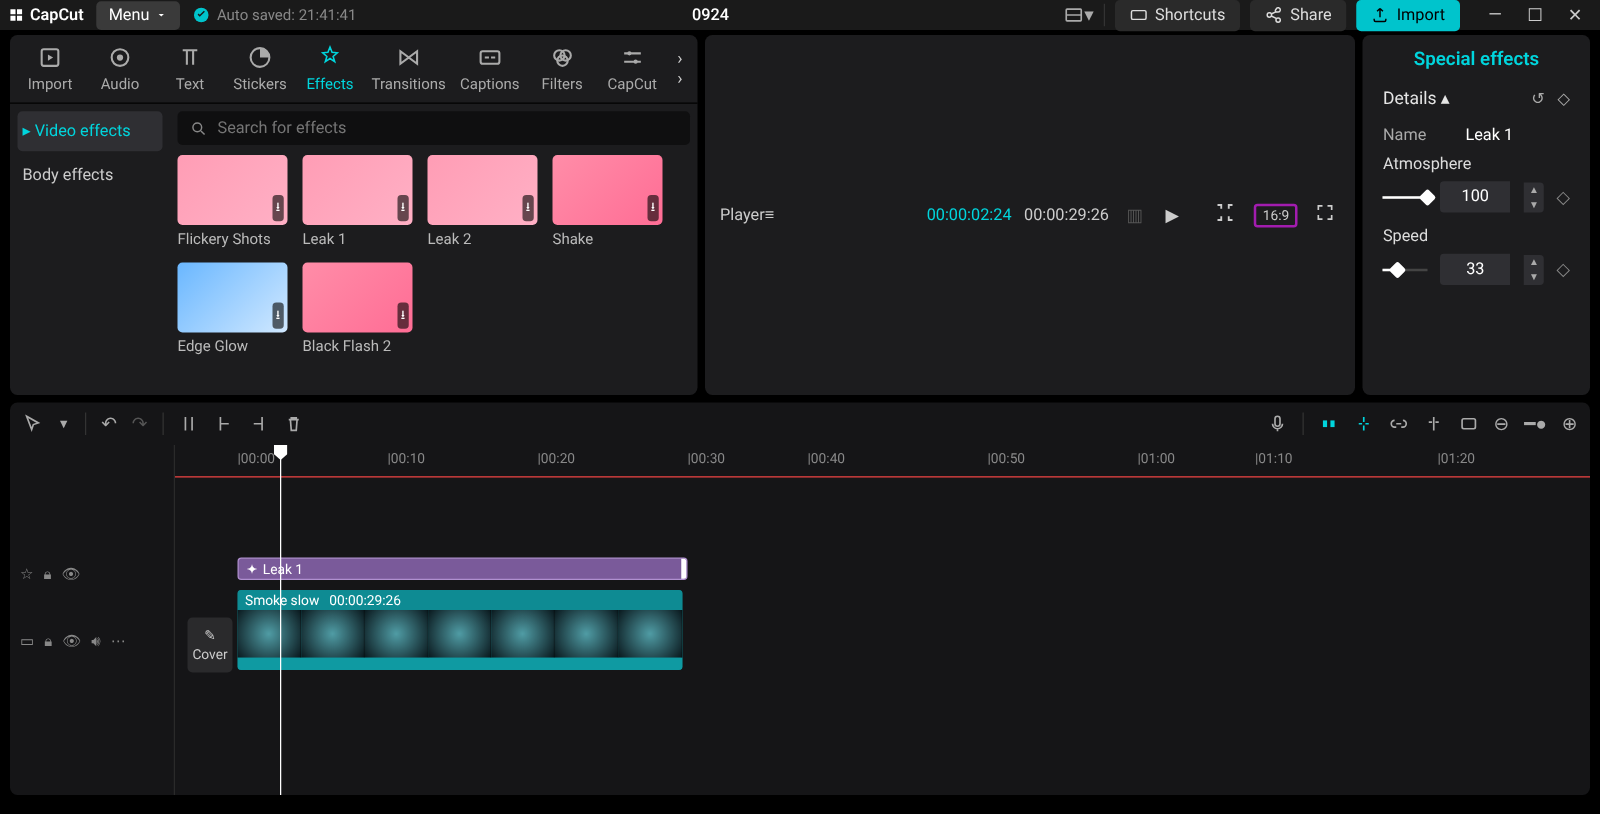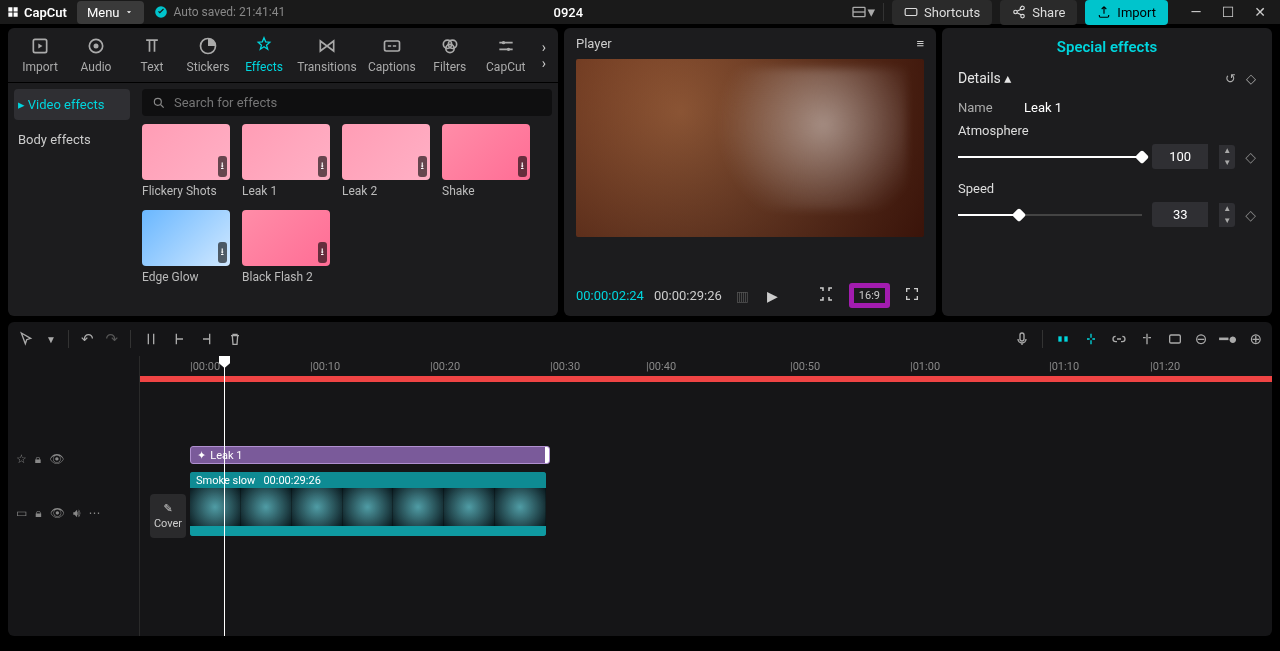--- a/index.html
+++ b/index.html
@@ -36,31 +36,31 @@
   .search-box input { background:transparent; border:none; color:#ccc; flex:1; outline:none; font-size:13px;}
   .fx-grid { display:flex; flex-wrap:wrap; gap:12px;}
   .fx-item { width:88px;}
   .fx-thumb { width:88px; height:56px; border-radius:4px; background:linear-gradient(135deg,#ff9db5,#ffb0c5); position:relative;}
   .fx-thumb.glow { background: linear-gradient(135deg,#6ab7ff,#d0e8ff);}
   .fx-thumb.dark { background: linear-gradient(135deg,#ff8da8,#ff6d95);}
   .dl-badge { position:absolute; right:3px; bottom:3px; background:rgba(0,0,0,0.6); border-radius:3px; padding:2px 3px; color:#fff; font-size:10px;}
   .fx-label { color:#bbb; font-size:12px; margin-top:4px; white-space:nowrap; overflow:hidden; text-overflow:ellipsis;}
   
   
-  .player { flex:1; background:#1c1c1e; border-radius:6px; display:flex; flex-direction:column;}
+  .player { flex:1; background:#1c1c1e; border-radius:6px; display:flex; flex-direction:row;gap:37px;}
   .player-header { display:flex; align-items:center; justify-content:space-between; padding:8px 12px; color:#ccc;}
   .player-viewport { flex:1; display:flex; align-items:flex-start; justify-content:center; padding:0 12px;}
   .viewport-inner { width:100%; height:178px; background: radial-gradient(circle at 30% 30%, rgba(255,200,150,0.3), rgba(60,20,10,0.9)), linear-gradient(135deg,#6b2a0c,#2a0f05); border-radius:2px; position:relative; overflow:hidden;}
   .smoke { position:absolute; width:60%; height:80%; right:5%; top:5%; background: radial-gradient(circle at 60% 40%, rgba(255,255,255,0.45), rgba(255,255,255,0.05) 60%, transparent 70%); filter:blur(4px);}
   .player-controls { display:flex; align-items:center; padding:8px 12px; gap:10px;}
   .time-current { color:#00d5dd; font-size:13px;}
   .time-total { color:#ccc; font-size:13px;}
   .pc-spacer { flex:1;}
   .pc-icon { color:#ccc; font-size:14px; padding:0 4px;}
-  .ratio-badge { border:5px solid #a21caf; border-radius:3px; padding:1px 5px; font-size:11px; color:#ccc;}
+  .ratio-badge { border:2px solid #a21caf; border-radius:3px; padding:1px 5px; font-size:11px; color:#ccc;}
   
   
   .inspector { width:330px; background:#1c1c1e; border-radius:6px; padding:10px 16px;}
   .insp-title { color:#00d5dd; font-size:15px; font-weight:600; margin-bottom:14px;text-align:center;}
   .details-row { display:flex; align-items:center; justify-content:space-between; margin-bottom:14px;}
   .details-label { color:#e5e5e5; font-size:14px; font-weight:400;}
   .reset-icons { display:flex; gap:10px; color:#aaa;}
   .prop-row { display:flex; align-items:center; gap:14px; margin-bottom:8px; color:#ccc; font-size:13px;}
   .prop-label { width:52px; color:#aaa;}
   .slider-row { display:flex; align-items:center; gap:10px; margin-bottom:12px;}
@@ -81,21 +81,21 @@
   .tl-icon svg { width:16px; height:16px;}
   .tl-spacer { flex:1;}
   
   
   .timeline { background:#151517; margin:0 8px 8px 8px; border-radius:0 0 6px 6px; height:280px; display:flex;}
   .tl-left { width:132px; border-right:1px solid #2a2a2a; position:relative;}
   .track-ctrl { position:absolute; left:8px; display:flex; gap:8px; color:#888; font-size:12px; align-items:center;}
   .cover-btn { position:absolute; left:138px; top:138px; }
   .cover-box { width:36px; height:44px; background:#2a2a2c; border-radius:4px; display:flex; flex-direction:column; align-items:center; justify-content:center; color:#ccc; font-size:11px; gap:2px;}
   .tl-right { flex:1; position:relative; overflow:hidden;}
-  .ruler { height:26px; position:relative; border-bottom:6px solid #ef4444;}
+  .ruler { height:26px; position:relative; border-bottom:1px solid #ef4444;}
   .ruler-tick { position:absolute; top:4px; color:#888; font-size:11px;}
   .playhead { position:absolute; top:0; bottom:0; width:1px; background:#fff; z-index:5;}
   .playhead-head { position:absolute; top:0; left:-5px; width:11px; height:12px; background:#fff; clip-path: polygon(0 0,100% 0,100% 60%,50% 100%,0 60%);}
   .track { position:absolute; left:0; right:0;}
   .effect-clip { position:absolute; height:18px; background:#7a5a9a; border:1px solid #b090d0; border-radius:3px; display:flex; align-items:center; padding:0 6px; gap:4px; color:#fff; font-size:11px;}
   .effect-clip .end-bar { position:absolute; right:0; top:0; bottom:0; width:4px; background:#fff; border-radius:0 2px 2px 0;}
   .video-clip { position:absolute; background:#0f7a82; border-radius:3px; overflow:hidden;text-align:center;}
   .clip-header { height:16px; background:#0e8b93; display:flex; align-items:center; padding:0 6px; gap:8px; color:#fff; font-size:11px;}
   .clip-frames { height:38px; display:flex;}
   .frame { flex:1; background: radial-gradient(circle at 50% 50%, rgba(200,220,230,0.35), rgba(10,20,25,0.95)); border-right:1px solid rgba(0,0,0,0.3);}
@@ -440,21 +440,21 @@
   </div>
   <div class="tl-right">
     <div class="ruler">
       <span class="ruler-tick" style="left:50px">|<span>00:00</span></span>
       <span class="ruler-tick" style="left:170px">|<span>00:10</span></span>
       <span class="ruler-tick" style="left:290px">|<span>00:20</span></span>
       <span class="ruler-tick" style="left:410px">|<span>00:30</span></span>
       <span class="ruler-tick" style="left:506px">|<span>00:40</span></span>
       <span class="ruler-tick" style="left:650px">|<span>00:50</span></span>
       <span class="ruler-tick" style="left:770px">|<span>01:00</span></span>
-      <span class="ruler-tick" style="left:909px">|<span>01:10</span></span>
+      <span class="ruler-tick" style="left:864px">|<span>01:10</span></span>
       <span class="ruler-tick" style="left:1010px">|<span>01:20</span></span>
     </div>
     <div class="playhead" style="left:84px">
         <div class="playhead-head"></div>
       </div>
 
     <div class="cover-btn">
        <div class="cover-box" style="position:absolute; left:-128px; top:0;">
          <span>✎</span>
          <span>Cover</span>

